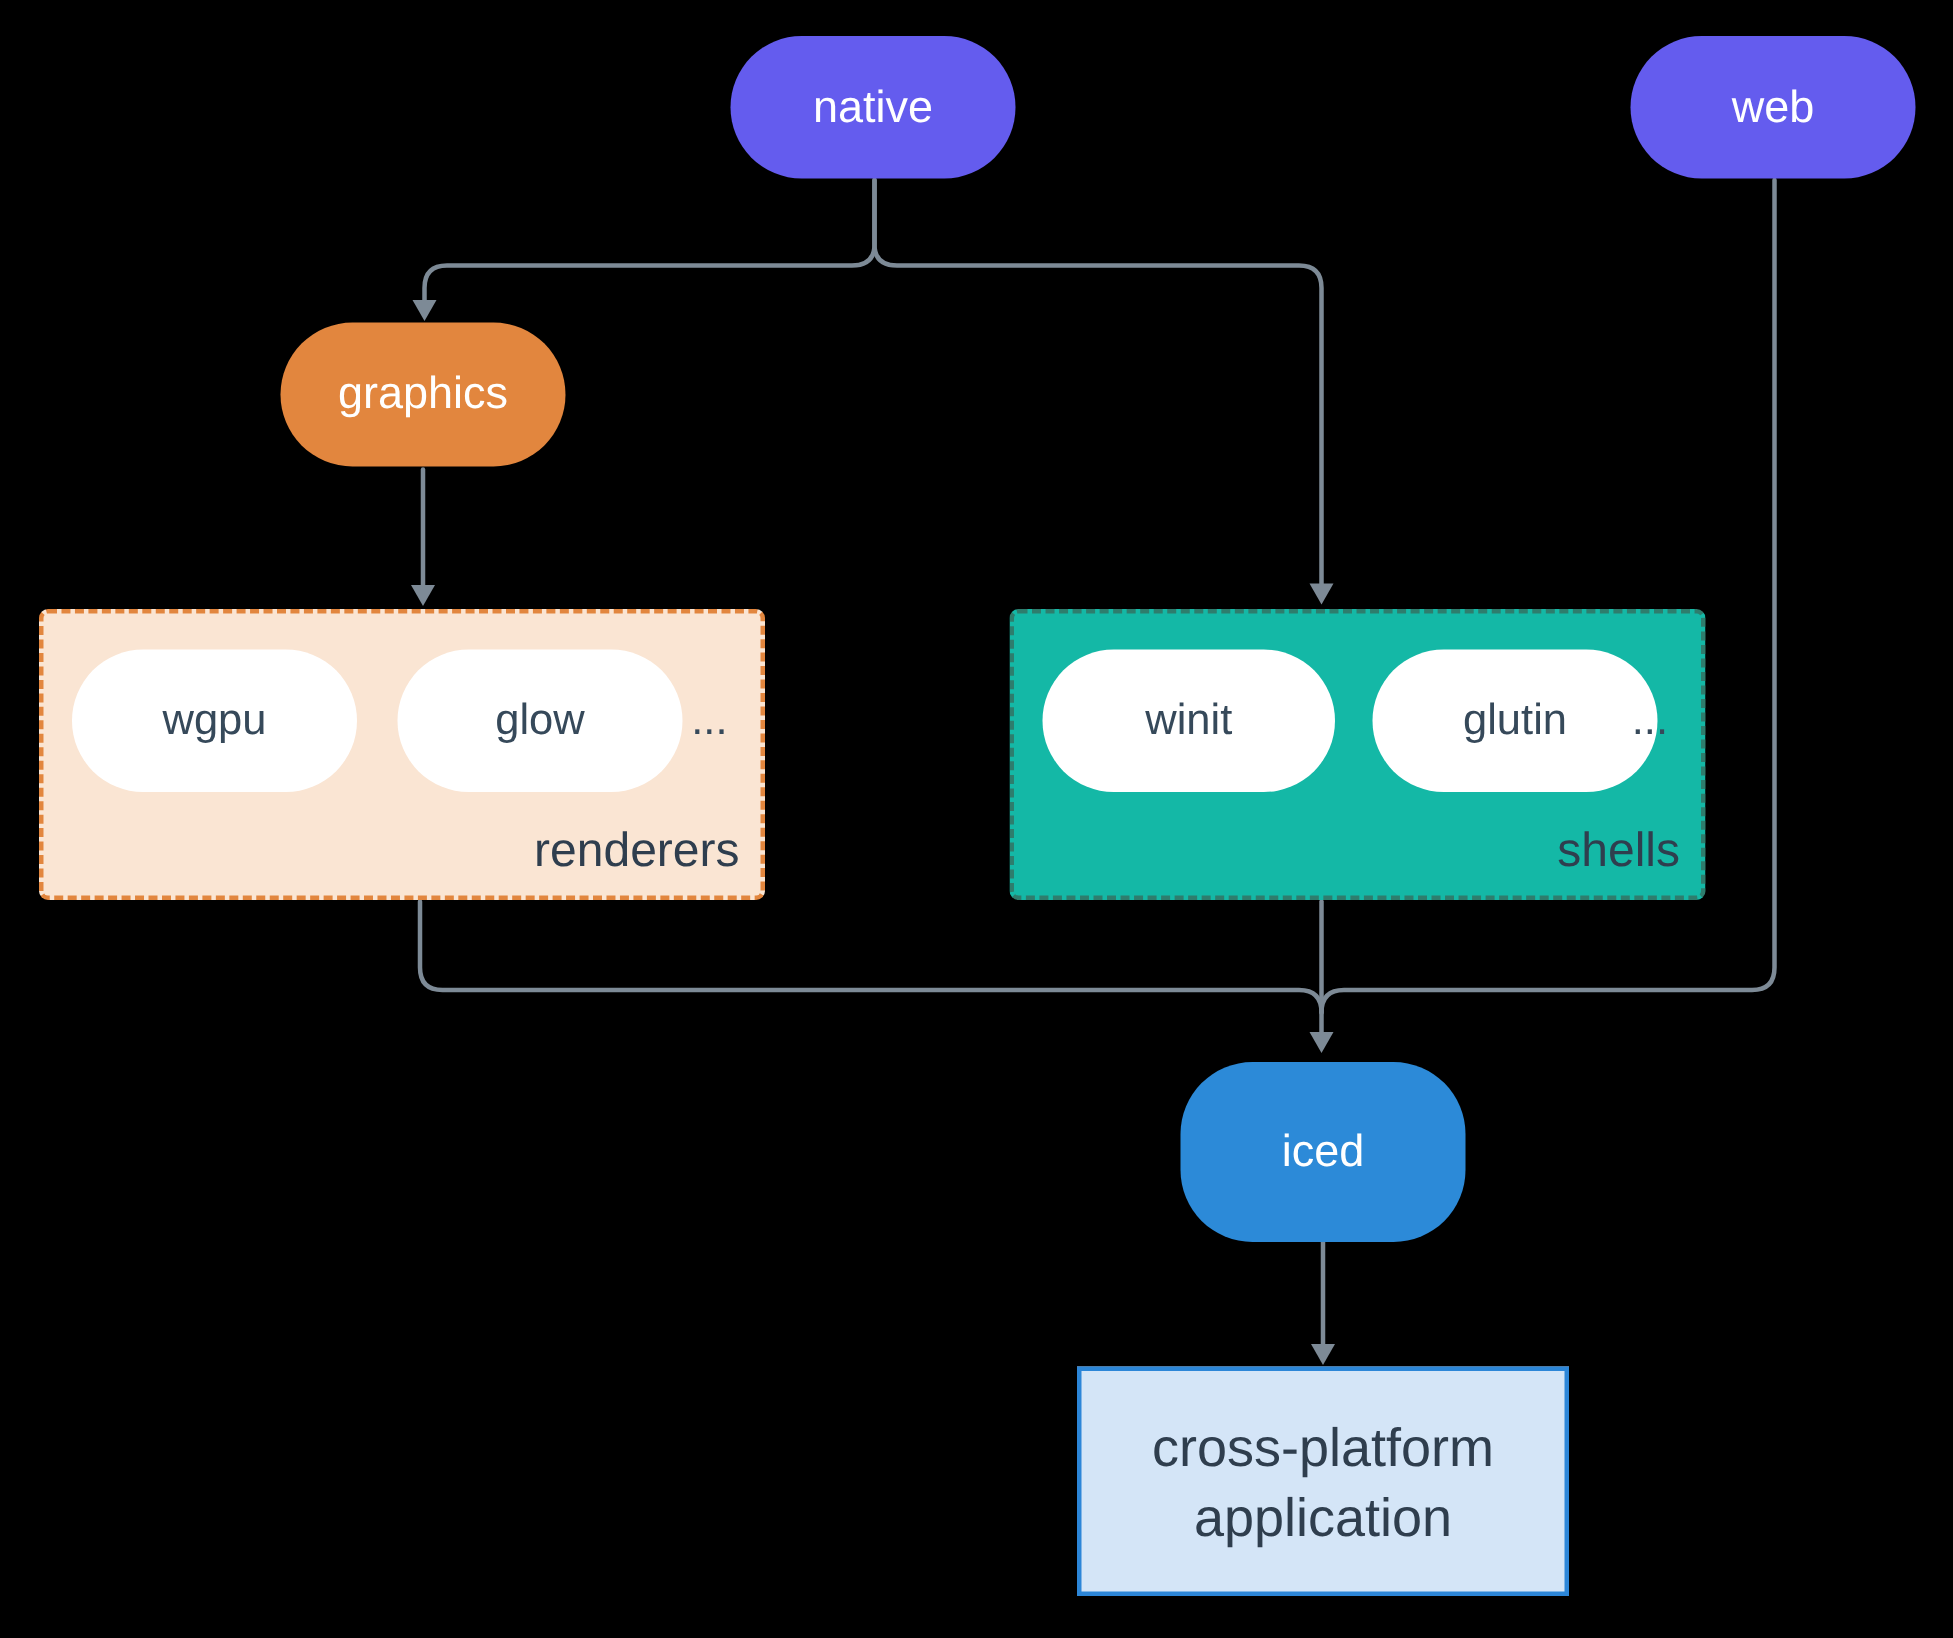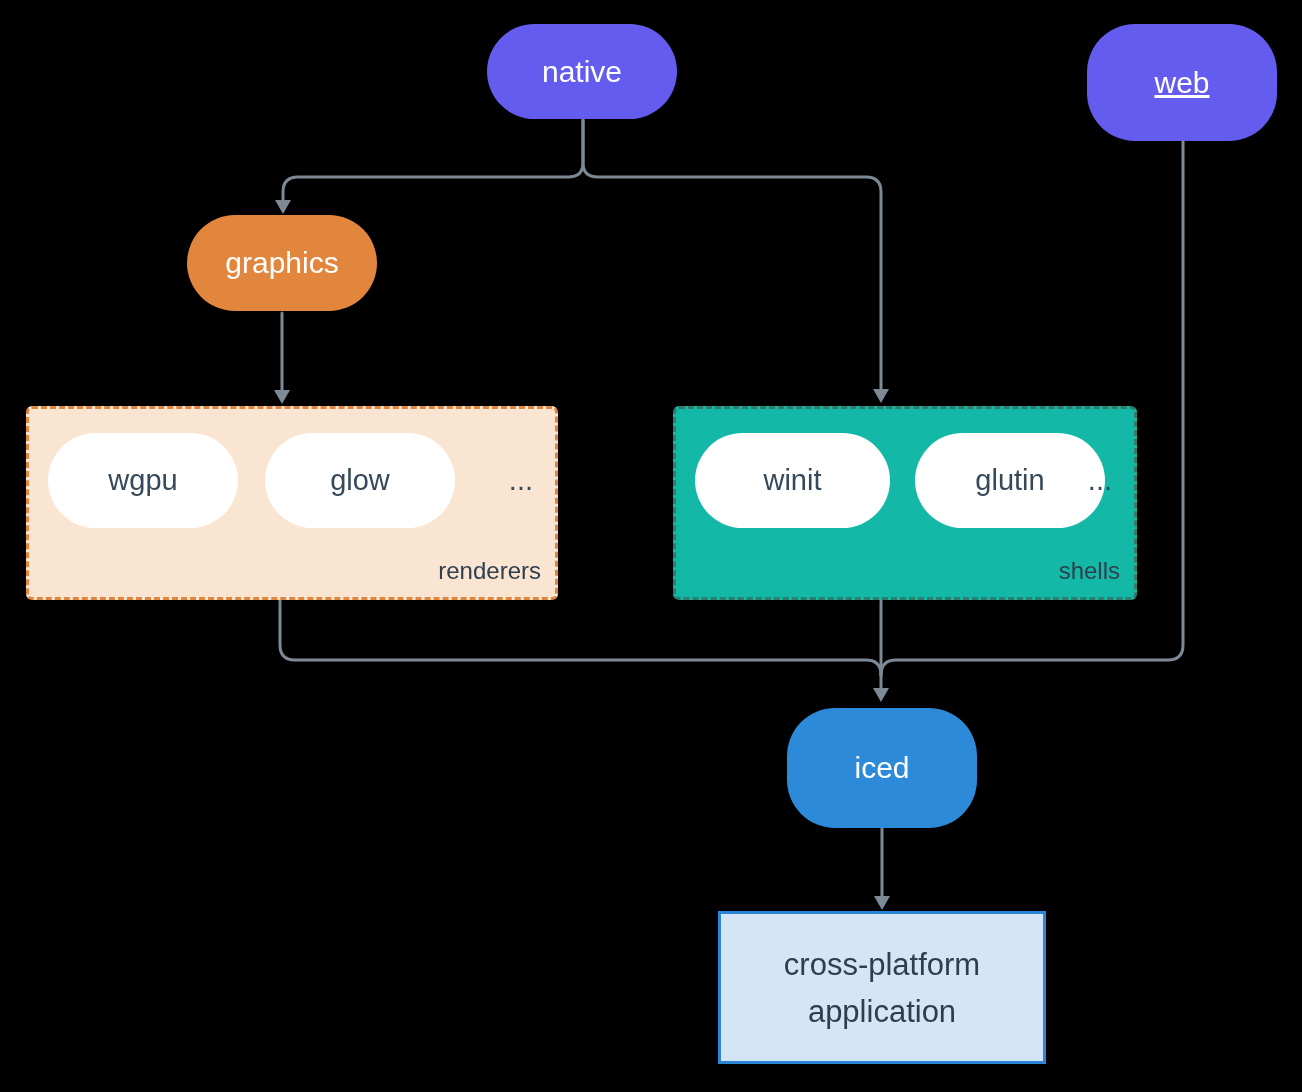--- a/index.html
+++ b/index.html
@@ -34,34 +34,34 @@
   .pill {
     position: absolute;
     display: flex;
     align-items: center;
     justify-content: center;
     border-radius: 48px;
     font-size: 30px;
     color: #FFFFFF;
   }
   .pill.native   { left: 487px;  top: 24px;  width: 190px; height: 95px; background: #645CEE; }
-  .pill.web      { left: 1087px; top: 24px;  width: 190px; height: 117px; background: #645CEE; text-decoration: underline; }
+  .pill.web      { left: 1087px; top: 24px;  width: 190px; height: 95px; background: #645CEE; }
   .pill.graphics { left: 187px;  top: 215px; width: 190px; height: 96px; background: #E2863E; }
   .pill.iced     { left: 787px;  top: 708px; width: 190px; height: 120px; background: #2C8AD8; }
 
   .group {
     position: absolute;
     top: 406px;
     height: 194px;
     box-sizing: border-box;
     border-radius: 6px;
   }
   .group.renderers {
     left: 26px;
-    width: 532px;
+    width: 484px;
     background: #FAE5D3;
     border: 3px dashed #E2863E;
   }
   .group.shells {
     left: 630px;
     width: 464px;
     background: #14b8a6;
     border: 3px dashed #2E7D6D;
     margin-left: 43px;
   }
@@ -88,37 +88,37 @@
     right: 22px;
     display: flex;
     align-items: center;
     font-size: 29px;
     color: #36495A;
   }
   .group .group-label {
     position: absolute;
     right: 14px;
     bottom: 12px;
-    font-size: 24px;
+    font-size: 32px;
     color: #2F3E4E;
   }
   .app-box {
     position: absolute;
     left: 718px;
     top: 911px;
     width: 328px;
     height: 153px;
     box-sizing: border-box;
     background: #D4E5F7;
     border: 3px solid #2C86D8;
     display: flex;
     flex-direction: column;
     align-items: center;
     justify-content: center;
-    font-size: 31px;
+    font-size: 36px;
     line-height: 47px;
     color: #2F3E4E;
     text-align: center;
   }
 </style>
 </head>
 <body>
 
 <div class="canvas">
 

